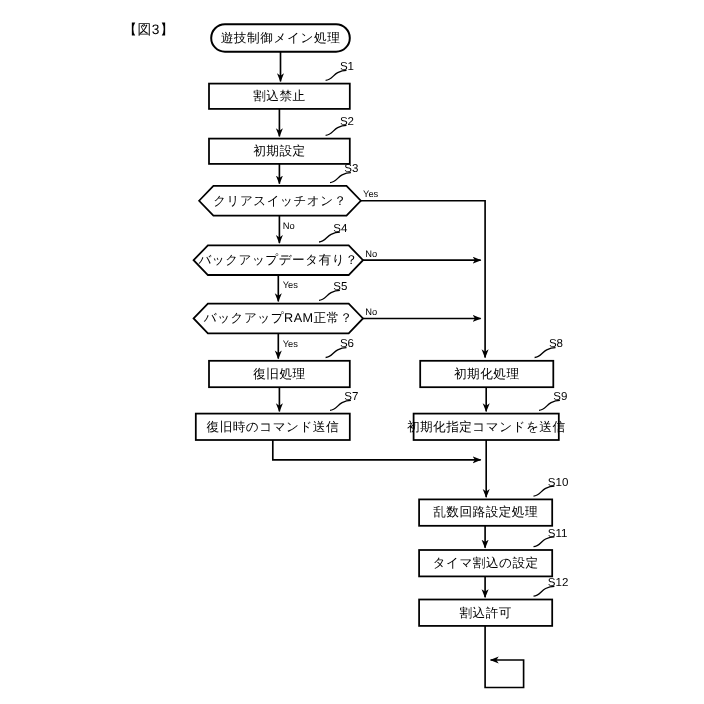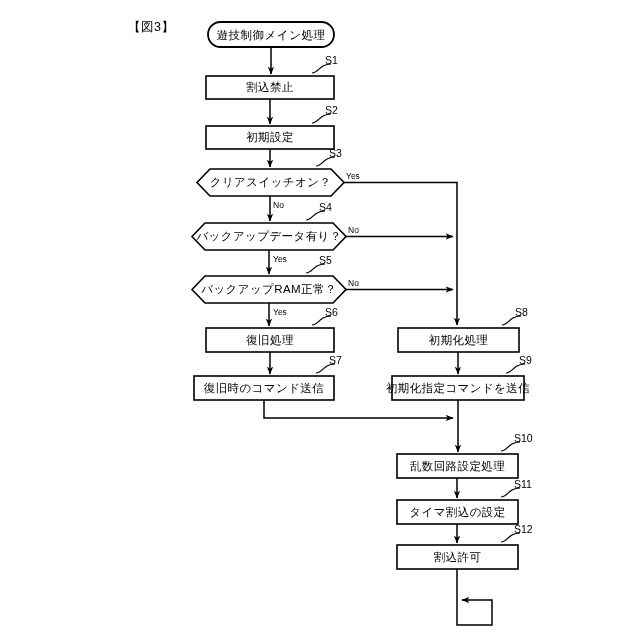--- a/index.html
+++ b/index.html
@@ -10,21 +10,21 @@
   body {
     width: 640px;
     height: 640px;
     font-family: "Liberation Sans", "DejaVu Sans", sans-serif;
     color: #000000;
     overflow: hidden;
     position: relative;
   }
   #figure-root {
     position: absolute;
-    left: 16px;
+    left: 0;
     top: 0;
     width: 532px;
     height: 640px;
   }
   svg#flowchart {
     display: block;
     width: 640px;
     height: 640px;
   }
   .shape {

